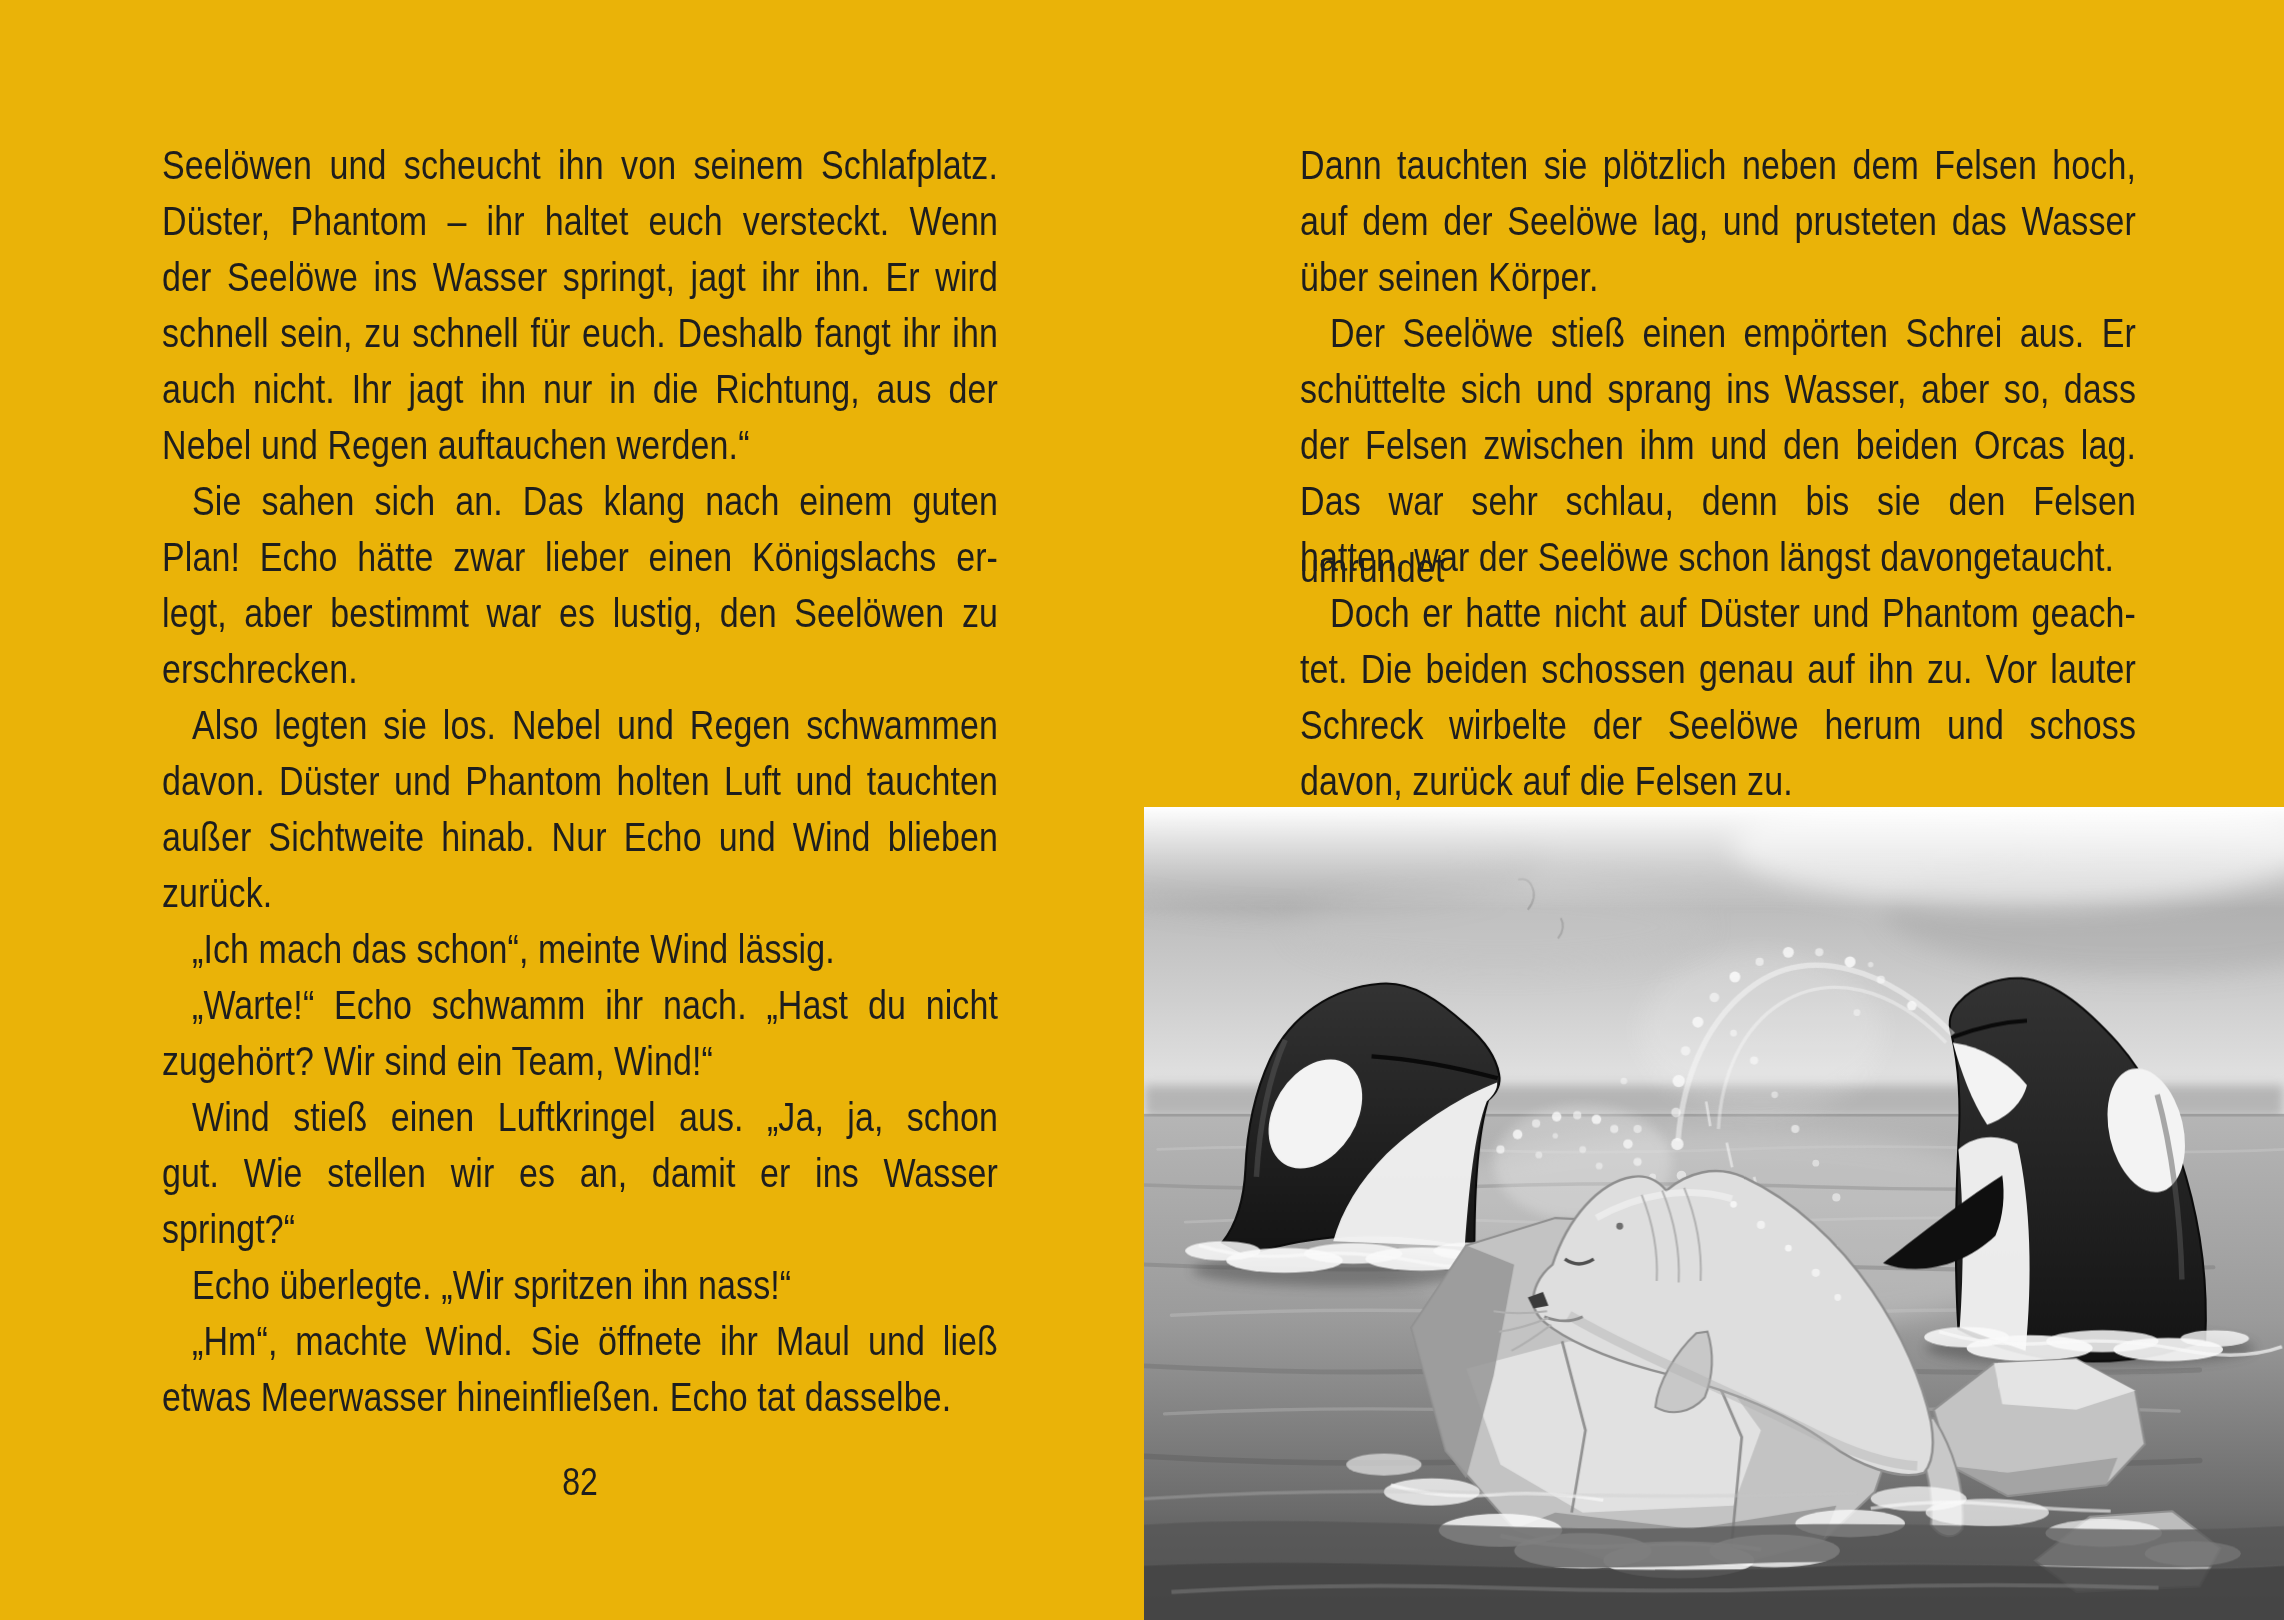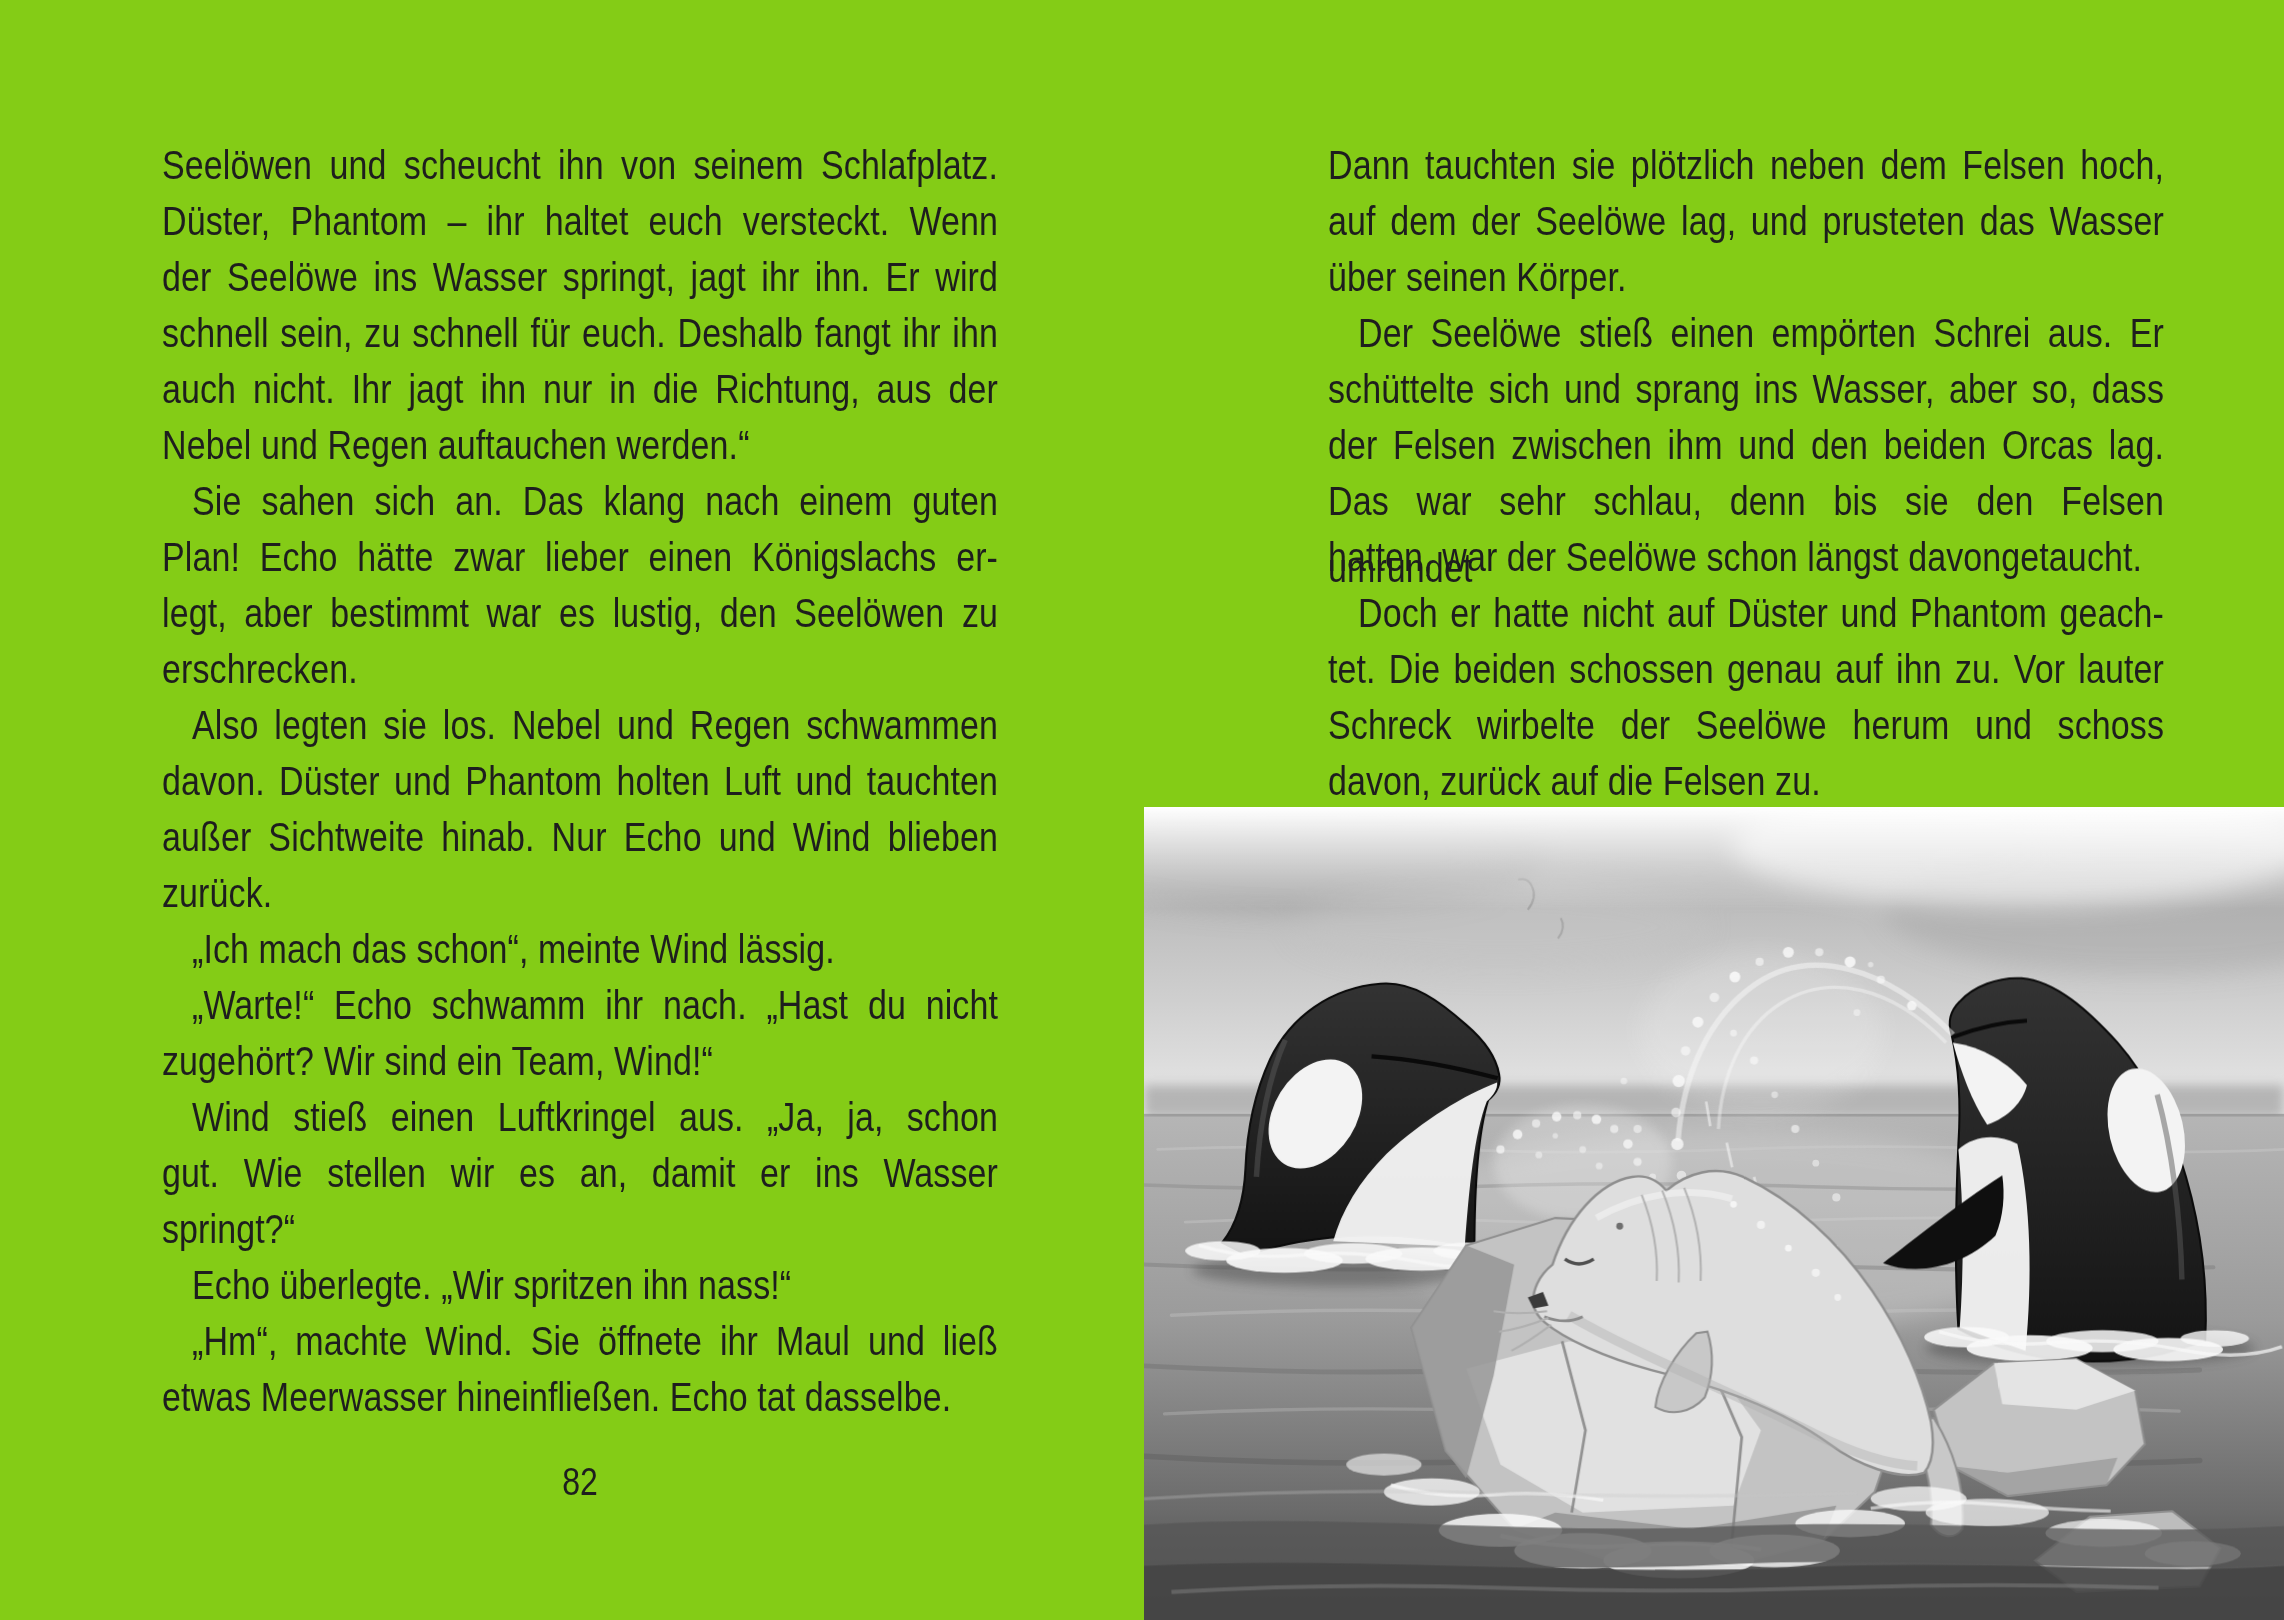--- a/index.html
+++ b/index.html
@@ -1,24 +1,24 @@
 <!DOCTYPE html>
 <html style="--ink: #1e1e1e; --sky_top: #a9a9a9; --sky_mid: #cfcfcf; --sky_light: #ebebeb; --horizon: #8e8e8e; --sea_top: #b5b5b5; --sea_mid: #9b9b9b; --sea_deep: #6b6b6b; --sea_bottom: #474747; --orca_dark: #141414; --orca_mid: #333333; --orca_white: #f3f3f3; --seal_light: #dedede; --seal_mid: #c8c8c8; --rock_light: #e4e4e4; --rock_mid: #c3c3c3; --rock_dark: #979797; --foam: #fafafa;font-size:11px"><head>
 <meta charset="utf-8">
 <style>
   html,body{margin:0;padding:0;}
   body{
     width:2284px;height:1621px;background:#ffffff;overflow:hidden;
     font-family:"Liberation Sans", sans-serif;color:var(--ink,#1e1e1e);
     position:relative;
   }
-  .spread{position:absolute;left:0;top:0;width:2284px;height:1621px;background:#84cc16;}
+  .spread{position:absolute;left:0;top:0;width:2284px;height:1621px;background:#eab308;}
   .textcol{position:absolute;width:836px;}
   .col-left{left:162px;top:137px;}
-  .col-right{left:1300px;top:137px;margin-left:28px;}
+  .col-right{left:1300px;top:137px;}
   .line{
     height:56px;line-height:56px;font-size:34px;letter-spacing:0.1px;
     transform:scaleY(1.2);transform-origin:50% 55%;
     overflow:visible;white-space:normal;
   }
   .just{text-align:justify;text-align-last:justify;text-justify:inter-word;}
   .end{text-align:left;text-align-last:left;}
   .indent{text-indent:30px;}
   .pagenum{
     position:absolute;left:162px;top:1454px;width:836px;text-align:center;

